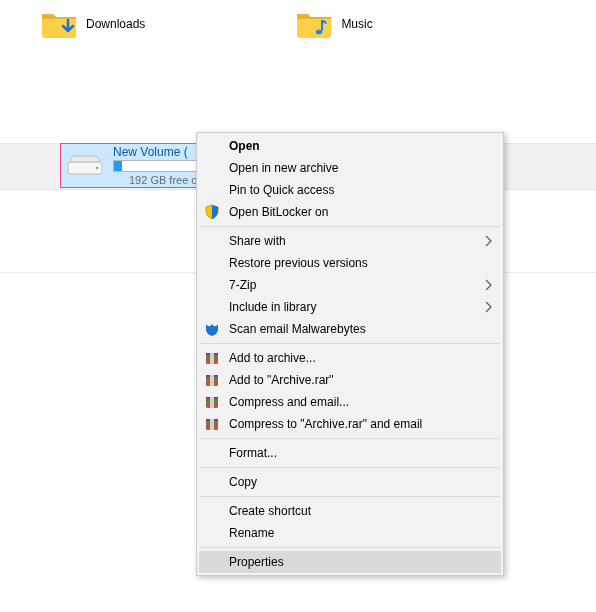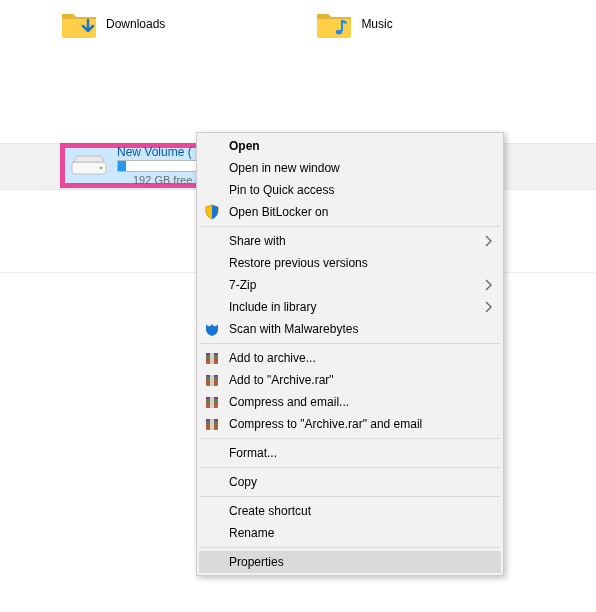--- a/index.html
+++ b/index.html
@@ -10,21 +10,21 @@
     background: #ffffff;
     font-family: "Segoe UI", Tahoma, sans-serif;
     font-size: 12px;
     color: #000;
     overflow: hidden;
     position: relative;
   }
 
   
   .folders {
-    padding: 8px 0 0 60px;
+    padding: 8px 0 0 40px;
     display: flex;
     gap: 150px;
   }
   .folder-item {
     display: flex;
     align-items: center;
     gap: 8px;
     cursor: default;
   }
   .folder-item .lbl { font-size: 12px; }
@@ -41,21 +41,21 @@
   }
 
   
   .drive {
     position: absolute;
     top: 143px;
     left: 60px;
     width: 180px;
     height: 45px;
     background: #cce8ff;
-    border: 5px solid #ec4899;
+    border: 1px solid #ec4899;
     display: flex;
     align-items: center;
     padding: 2px 6px;
     box-sizing: border-box;
     gap: 10px;
   }
   .drive .txt { line-height: 14px; }
   .drive .name { color: #0a58a6; font-size: 12px; }
   .drive .bar {
     width: 95px; height: 10px;
@@ -163,21 +163,21 @@
     <div class="bar">
         <div></div>
       </div>
     <div class="free">192 GB free of</div>
   </span>
 </div>
 
 <div class="ctx">
 
   <div class="mi"><b>Open</b></div>
-  <div class="mi"><span>Open in new window</span></div>
+  <div class="mi"><span>Open in new archive</span></div>
   <div class="mi"><span>Pin to Quick access</span></div>
   <div class="mi">
     <span class="ic">
       <svg width="16" height="16" viewBox="0 0 16 16">
         <path d="M8 1l6 2v4c0 4-3 6.5-6 8-3-1.5-6-4-6-8V3z" fill="#ffc107" stroke="#d49b00"></path>
         <path d="M8 1l6 2v4c0 4-3 6.5-6 8z" fill="#1976d2"></path>
       </svg>
     </span>
     <span>Open BitLocker on</span>
   </div>
@@ -208,21 +208,21 @@
           <path d="M3 1l5 5-5 5" fill="none" stroke="#666" stroke-width="1.4"></path>
         </svg>
     </span>
   </div>
   <div class="mi">
     <span class="ic">
       <svg width="16" height="16" viewBox="0 0 16 16">
         <path d="M2 3c2 3 4 3 6 0 2 3 4 3 6 0v5c0 4-3 6-6 7-3-1-6-3-6-7z" fill="#1976d2"></path>
       </svg>
     </span>
-    <span>Scan with Malwarebytes</span>
+    <span>Scan email Malwarebytes</span>
   </div>
 
   <div class="sep"></div>
 
   <div class="mi">
     <span class="ic">
       <svg width="16" height="16" viewBox="0 0 16 16">
         <rect x="2" y="3" width="12" height="11" rx="1" fill="#9b6b3a"></rect>
         <rect x="2" y="3" width="12" height="2" fill="#7a3e8f"></rect>
           <rect x="2" y="6" width="12" height="2" fill="#3d8f48"></rect>

